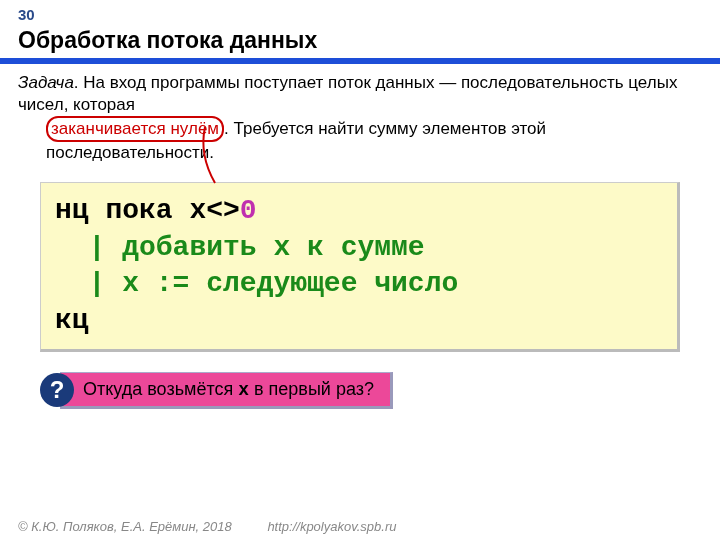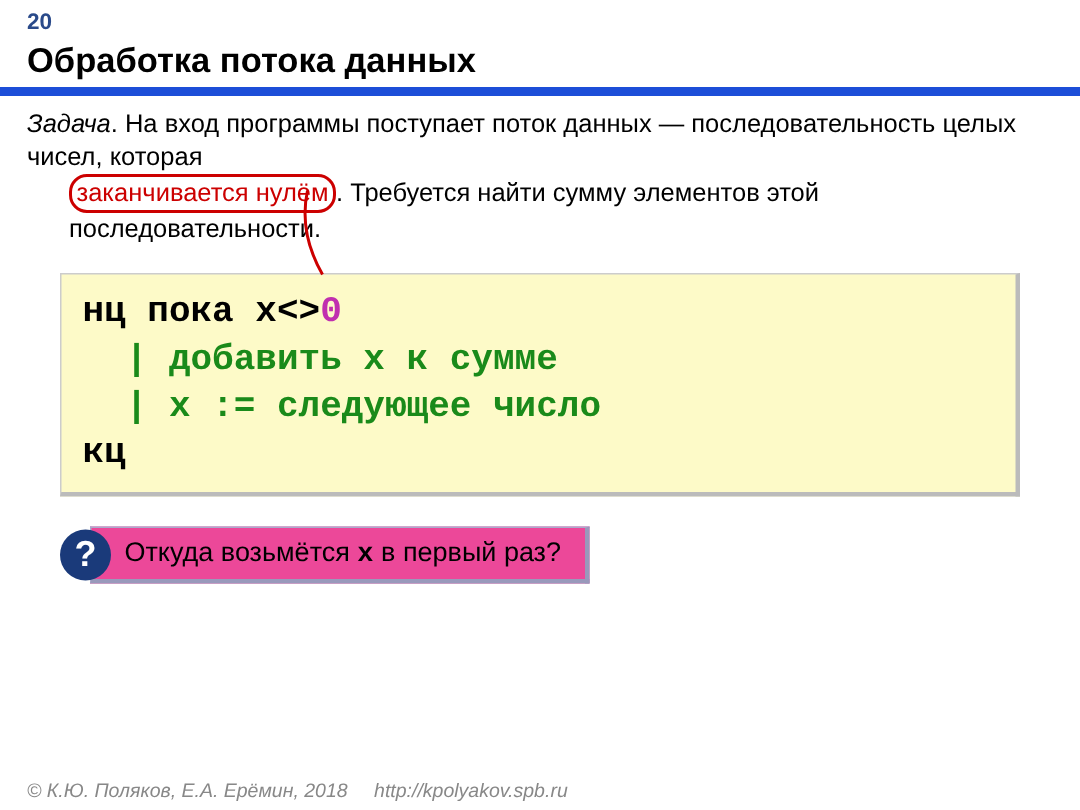--- a/index.html
+++ b/index.html
@@ -58,21 +58,21 @@
     pointer-events: none;
   }
   .code-block {
     margin: 18px 40px 0;
     background: #fdfac8;
     border: 1px solid #ccc;
     border-right: 3px solid #bbb;
     border-bottom: 3px solid #bbb;
     padding: 10px 14px;
     font-family: "Courier New", monospace;
-    font-size: 24px;
+    font-size: 28px;
     font-weight: bold;
     line-height: 1.3;
   }
   .code-block .kw { color: #000; }
   .code-block .zero { color: #c02faf; }
   .code-block .line2, .code-block .line3 { color: #1a8a1a; }
   .question-row {
     margin: 20px 40px 0;
     display: flex;
     align-items: center;
@@ -102,27 +102,27 @@
   }
   .mono { font-family: "Courier New", monospace; font-weight: bold; }
   .footer {
     position: absolute;
     bottom: 6px;
     left: 18px;
     font-size: 13px;
     font-style: italic;
     color: #888;
   }
-  .footer .url { margin-left: 14px; }
+  .footer .url { margin-left: 32px; }
 </style>
 </head>
 <body>
 
 <div class="header">
-  <span class="page-num">20</span>
+  <span class="page-num">30</span>
 </div>
 
 <div class="title">Обработка потока данных</div>
 
 <div class="task">
   <span class="label">Задача</span><span>. На вход программы поступает поток данных — последовательность целых чисел, которая </span>
   <div class="task-body">
     <span class="highlight">заканчивается нулём</span><span>. Требуется найти сумму элементов этой последовательности.</span>
   </div>
 </div>

